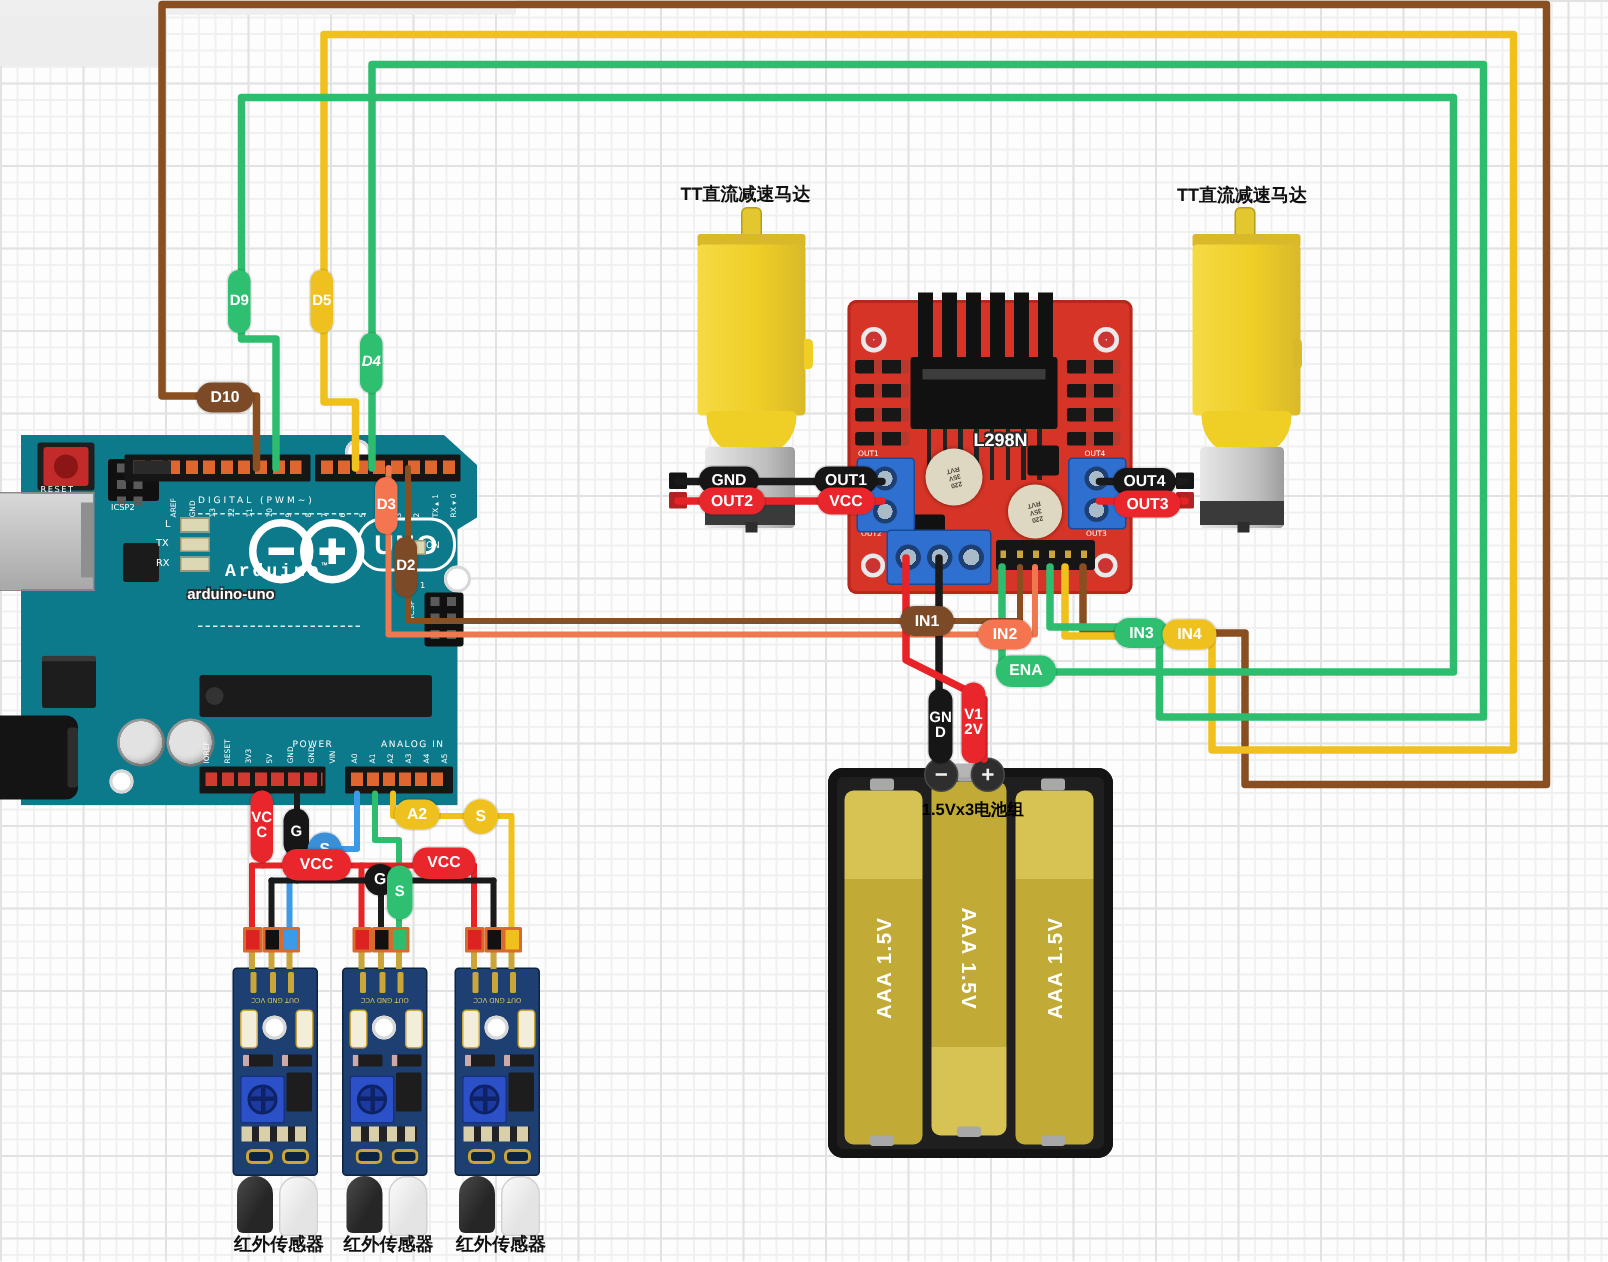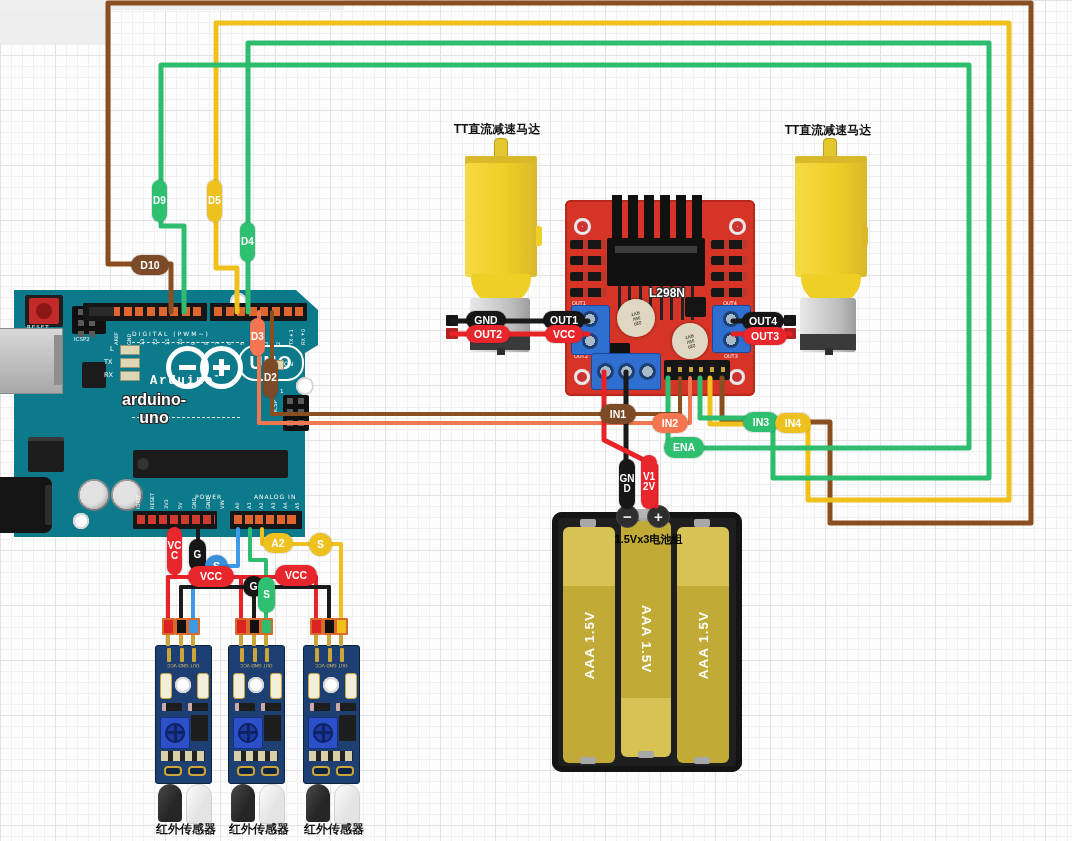--- a/index.html
+++ b/index.html
@@ -139,21 +139,21 @@
     <div class="led" style="left:258px;top:72px;width:10px;height:8px;"></div>
     <div class="silk" style="left:270px;top:73px;font-size:6px;">ON</div>
     <div class="dash" style="left:118px;top:129px;width:108px;"></div>
 
     <div class="silk" style="left:266px;top:100px;">1</div>
     <div class="abs" style="left:269px;top:107px;width:26px;height:36px;background:#101010;border-radius:2px;">
       <div class="dotgrid" style="left:4px;top:3px;"></div>
     </div>
     <div class="silk" style="left:258px;top:112px;writing-mode:vertical-rl;transform:rotate(180deg);">ICSP</div>
 
-    <div class="partlabel outline-white" style="left:100px;top:103px;width:80px;font-size:16px;">arduino-uno</div>
+    <div class="partlabel outline-white" style="left:100px;top:103px;width:80px;font-size:10px;">arduino-uno</div>
 
     <div class="abs" style="left:119px;top:162px;width:155px;height:28px;background:#1b1b1b;border-radius:2px;">
       <div class="abs" style="left:4px;top:8px;width:12px;height:12px;background:#333;border-radius:50%;"></div>
     </div>
 
     <div class="abs" style="left:64px;top:191px;width:32px;height:32px;border-radius:50%;background:radial-gradient(circle,#e2e2e2 0 62%,#9a9a9a 63% 100%);box-shadow:inset -3px -3px 4px rgba(0,0,0,.25);"></div>
     <div class="abs" style="left:97px;top:191px;width:32px;height:32px;border-radius:50%;background:radial-gradient(circle,#e2e2e2 0 62%,#9a9a9a 63% 100%);box-shadow:inset -3px -3px 4px rgba(0,0,0,.25);"></div>
 
     <div class="abs" style="left:14px;top:149px;width:36px;height:31px;background:#1d1d1d;border-radius:2px;border-top:4px solid #383838;"></div>
 
@@ -427,21 +427,21 @@
   <div class="connsq" style="left:187px;top:618px;background:#3d9ae8;"></div>
   <div class="connsq" style="left:235px;top:618px;background:#d22;"></div>
   <div class="connsq" style="left:248px;top:618px;background:#111;"></div>
   <div class="connsq" style="left:260px;top:618px;background:#2ebd6e;"></div>
   <div class="connsq" style="left:310px;top:618px;background:#d22;"></div>
   <div class="connsq" style="left:323px;top:618px;background:#111;"></div>
   <div class="connsq" style="left:335px;top:618px;background:#f0c11c;"></div>
 
   <div class="vpill bg-green" style="left:152px;top:180px;height:36px;">D9</div>
   <div class="vpill bg-yellow" style="left:207px;top:180px;height:36px;">D5</div>
-  <div class="vpill bg-green" style="left:240px;top:222px;height:34px;">D4</div>
+  <div class="vpill bg-green" style="left:240px;top:222px;height:34px;font-style:italic;">D4</div>
   <div class="hpill bg-brown" style="left:131px;top:255px;width:38px;height:20px;">D10</div>
   <div class="vpill bg-orange" style="left:250px;top:318px;height:32px;">D3</div>
   <div class="vpill bg-brown" style="left:263px;top:358px;height:34px;">D2</div>
 
   <div class="hpill bg-black" style="left:466px;top:311px;width:40px;height:18px;">GND</div>
   <div class="hpill bg-red" style="left:466px;top:325px;width:44px;height:18px;">OUT2</div>
   <div class="hpill bg-black" style="left:543px;top:311px;width:42px;height:18px;">OUT1</div>
   <div class="hpill bg-red" style="left:545px;top:325px;width:38px;height:18px;">VCC</div>
   <div class="hpill bg-black" style="left:742px;top:312px;width:42px;height:18px;">OUT4</div>
   <div class="hpill bg-red" style="left:743px;top:327px;width:44px;height:18px;">OUT3</div>

